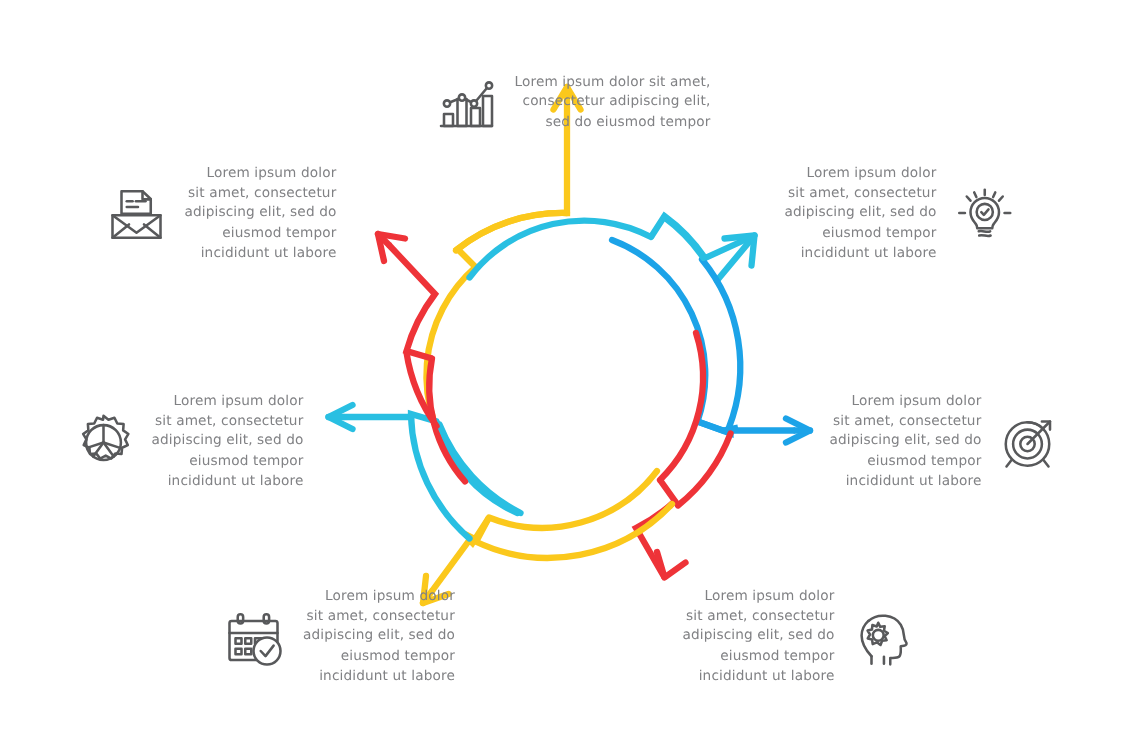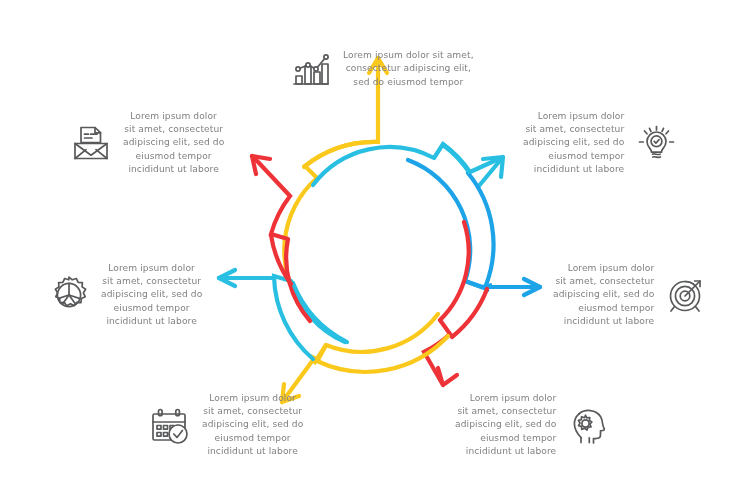--- a/index.html
+++ b/index.html
@@ -36,21 +36,21 @@
   .item.rev {
     flex-direction: row-reverse;
   }
   .item .txt {
     font-size: 9.1px;
     line-height: 13.2px;
     color: #808184;
     white-space: pre-line;
     letter-spacing: 0.01em;
   }
-  .item.align-left .txt { text-align: center; }
+  .item.align-left .txt { text-align: right; }
   .item.align-right .txt { text-align: right; }
   .icon {
     width: 46px;
     height: 46px;
     flex: 0 0 46px;
     display: block;
   }
   .icon svg { display: block; width: 46px; height: 46px; }
 
   

